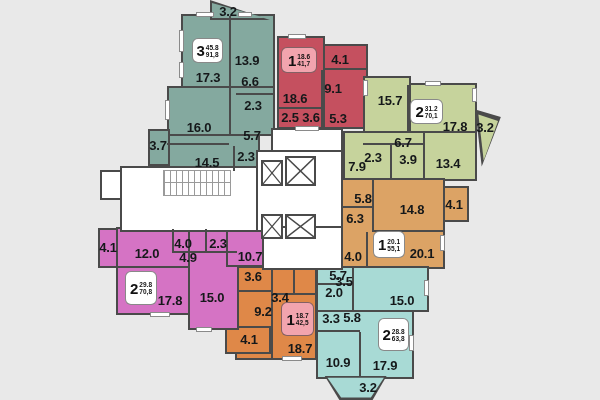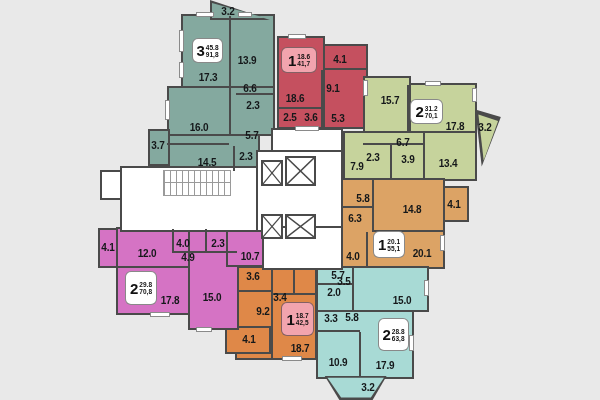--- a/index.html
+++ b/index.html
@@ -9,21 +9,21 @@
   .balc{position:absolute;box-sizing:border-box;border:2px solid var(--wall,#4a4a4a);}
   .poly{position:absolute;}
   .core{position:absolute;box-sizing:border-box;background:#fff;border:2px solid var(--wall,#4a4a4a);}
   .part{position:absolute;background:var(--wall,#4a4a4a);}
   .win{position:absolute;box-sizing:border-box;background:#fff;border:1px solid #8a8a8a;}
   .lift{position:absolute;box-sizing:border-box;background:#fff;border:2px solid var(--wall,#4a4a4a);}
   .lift svg{width:100%;height:100%;display:block;}
   .stairs{position:absolute;box-sizing:border-box;border:1px solid #9a9a9a;
           background:repeating-linear-gradient(90deg,#9a9a9a 0 1px,transparent 1px 6px);}
   .stairline{position:absolute;background:#9a9a9a;}
-  .room-label{position:absolute;transform:translate(-50%,-50%);font-weight:bold;font-size:10px;
+  .room-label{position:absolute;transform:translate(-50%,-50%);font-weight:bold;font-size:13px;
               color:#15181a;white-space:nowrap;letter-spacing:-0.2px;}
   .lbox{position:absolute;box-sizing:border-box;background:#fff;border:1px solid rgba(40,40,40,.55);
         border-radius:6px;display:flex;align-items:center;justify-content:center;gap:1px;}
   .lbox .num{font-weight:bold;font-size:15px;line-height:15px;color:#111;}
   .lbox .fr{display:flex;flex-direction:column;font-weight:bold;font-size:6.5px;line-height:7px;color:#111;}
 </style>
 </head>
 <body>
 
 <div id="plan" style="background-color: rgb(233, 233, 233);">
@@ -137,21 +137,21 @@
   <div class="win" style="left:409px;top:335px;width:5px;height:16px;"></div>
   <div class="win" style="left:282px;top:356px;width:20px;height:5px;"></div>
   <div class="win" style="left:150px;top:312px;width:20px;height:5px;"></div>
   <div class="win" style="left:196px;top:327px;width:16px;height:5px;"></div>
   <div class="win" style="left:295px;top:126px;width:24px;height:5px;"></div>
 
   <div id="room-labels">
       <span class="room-label" style="left: 228px; top: 11px;">3.2</span>
       <span class="room-label" style="left: 208px; top: 77px;">17.3</span>
       <span class="room-label" style="left: 247px; top: 60px;">13.9</span>
-      <span class="room-label" style="left: 250px; top: 88px;">6.6</span>
+      <span class="room-label" style="left: 250px; top: 81px;">6.6</span>
       <span class="room-label" style="left: 253px; top: 105px;">2.3</span>
       <span class="room-label" style="left: 199px; top: 127px;">16.0</span>
       <span class="room-label" style="left: 252px; top: 135px;">5.7</span>
       <span class="room-label" style="left: 158px; top: 145px;">3.7</span>
       <span class="room-label" style="left: 207px; top: 162px;">14.5</span>
       <span class="room-label" style="left: 246px; top: 156px;">2.3</span>
       <span class="room-label" style="left: 340px; top: 59px;">4.1</span>
       <span class="room-label" style="left: 333px; top: 88px; text-align: right;">9.1</span>
       <span class="room-label" style="left: 295px; top: 98px;">18.6</span>
       <span class="room-label" style="left: 290px; top: 117px;">2.5</span>

